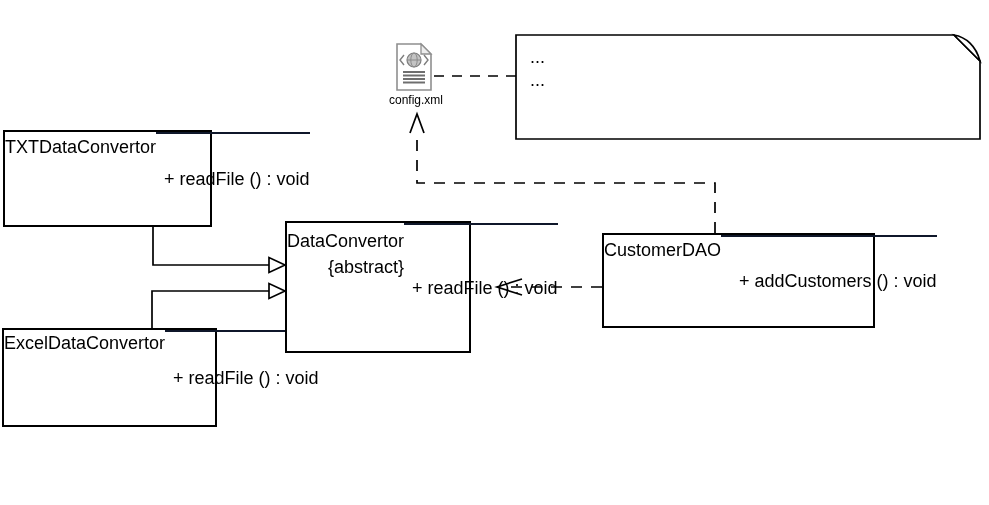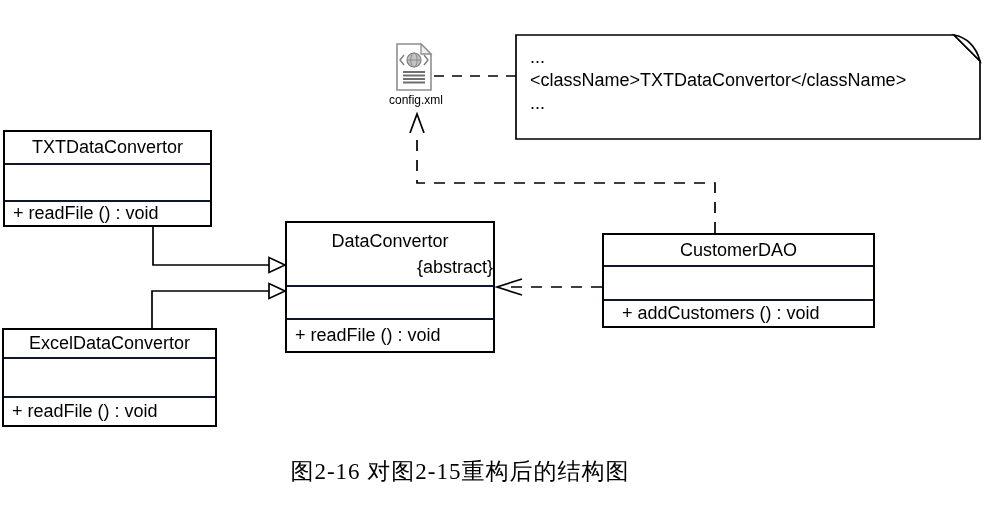--- a/index.html
+++ b/index.html
@@ -3,21 +3,21 @@
 <meta charset="utf-8">
 <style>
   html,body{margin:0;padding:0;background:#fff;}
   .stage{
     position:relative;width:989px;height:505px;background:#fff;overflow:hidden;
     font-family:"Liberation Sans","DejaVu Sans",sans-serif;color:#000;
   }
   svg.layer{position:absolute;left:0;top:0;width:989px;height:505px;}
   .uml-class{
     position:absolute;border:2px solid #000;background:#fff;
-    box-sizing:border-box;display:flex;flex-direction:column;
+    box-sizing:border-box;display:flex;
   }
   .uml-sec{box-sizing:border-box;}
   .uml-sec + .uml-sec{border-top:2px solid #0f172a;}
   .uml-name{
     display:flex;align-items:center;justify-content:center;
     font-size:18px;white-space:nowrap;
   }
   .uml-name-stack{
     display:flex;flex-direction:column;justify-content:center;
     font-size:18px;white-space:nowrap;
@@ -86,38 +86,36 @@
     <div class="uml-sec" style="height:37px;"></div>
     <div class="uml-sec uml-methods" style="flex:1;">+ readFile () : void</div>
   </div>
 
   <div class="uml-class" style="left:2px;top:328px;width:215px;height:99px;">
     <div class="uml-sec uml-name" style="height:27px;">ExcelDataConvertor</div>
     <div class="uml-sec" style="height:39px;"></div>
     <div class="uml-sec uml-methods" style="flex:1;">+ readFile () : void</div>
   </div>
 
-  <div class="uml-class" style="left:285px;top:221px;width:210px;height:132px;">
+  <div class="uml-class" style="left:285px;top:221px;width:186px;height:132px;">
     <div class="uml-sec uml-name-stack" style="height:62px;">
       <div class="nm">DataConvertor</div>
       <div class="st">{abstract}</div>
     </div>
     <div class="uml-sec" style="height:33px;"></div>
     <div class="uml-sec uml-methods" style="flex:1;">+ readFile () : void</div>
   </div>
 
   <div class="uml-class" style="left:602px;top:233px;width:273px;height:95px;">
     <div class="uml-sec uml-name" style="height:30px;">CustomerDAO</div>
     <div class="uml-sec" style="height:34px;"></div>
     <div class="uml-sec uml-methods" style="flex:1;padding-left:18px;">+ addCustomers () : void</div>
   </div>
 
   <div class="artifact-label">config.xml</div>
 
   <div class="note-text">
     <div>...</div>
-    <div>&lt;className&gt;TXTDataConvertor&lt;/className&gt;</div>
     <div>...</div>
   </div>
 
-  <div class="caption">图2-16  对图2-15重构后的结构图</div>
 
 </div>
 
 </body></html>

